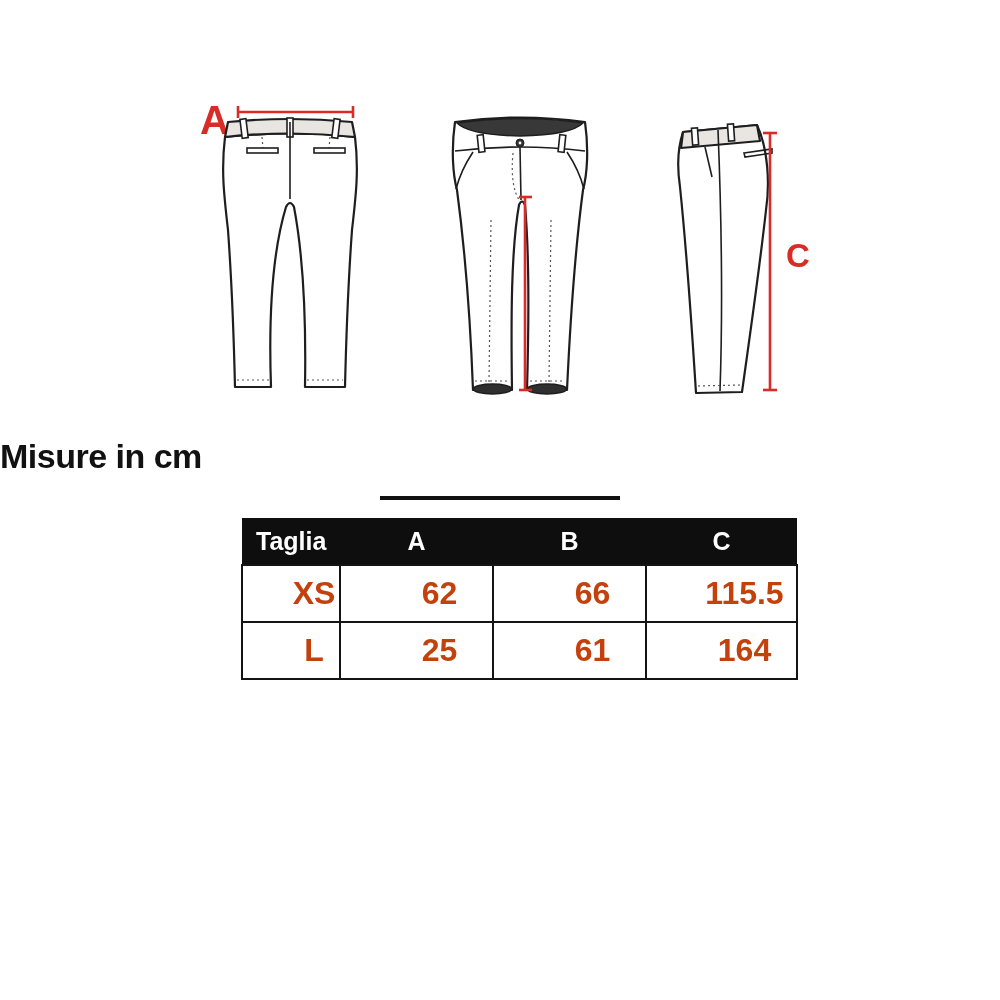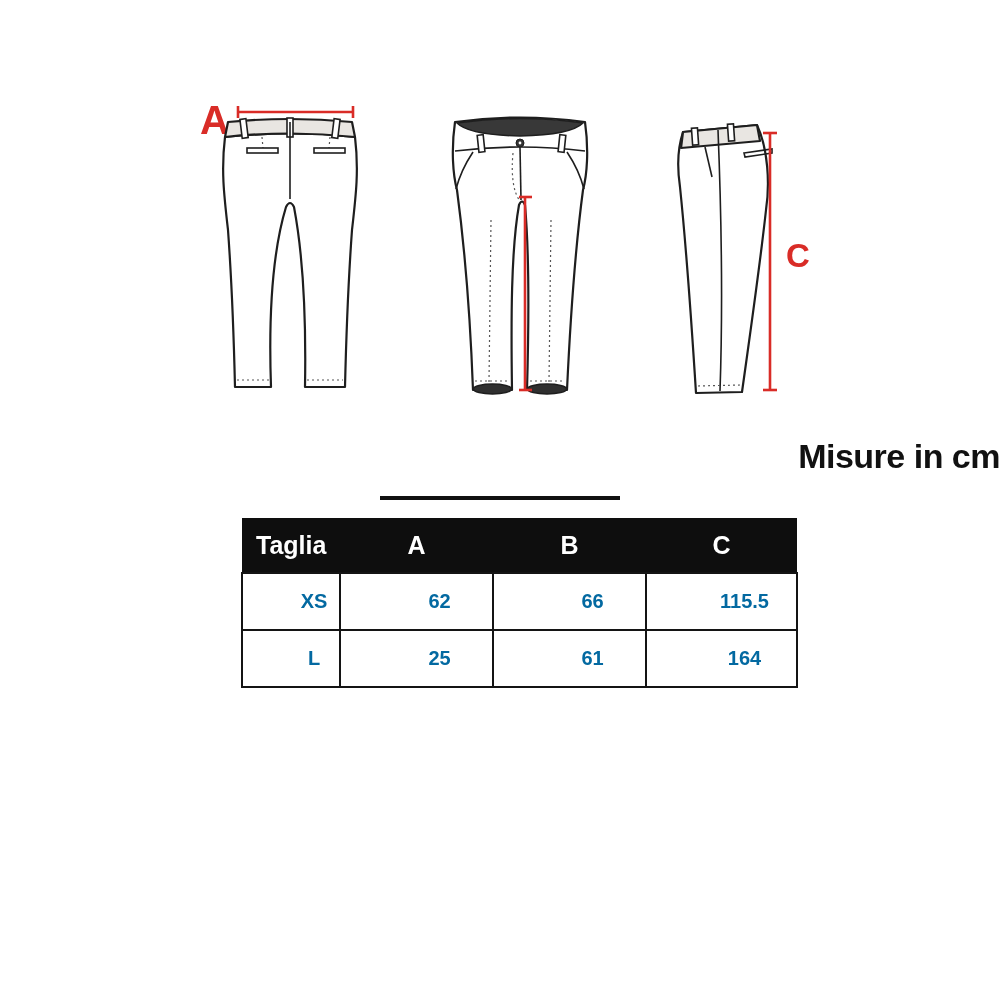--- a/index.html
+++ b/index.html
@@ -12,45 +12,45 @@
   .abs { position:absolute; }
   .measure-label {
     position:absolute; color:#d92c27; font-weight:800; line-height:1;
     letter-spacing:0;
   }
   .label-a { left:200px; top:100px; font-size:40px; }
   .label-b { left:543px; top:238px; font-size:37px; }
   .label-c { left:786px; top:239px; font-size:33px; }
   .page-title {
     position:absolute; left:0; top:437px; width:1000px;
-    text-align:right; font-size:34px; font-weight:800; color:#111;
+    text-align:left; font-size:34px; font-weight:800; color:#111;
     letter-spacing:-0.5px;
   }
   .title-underline {
     position:absolute; left:380px; top:496px; width:240px; height:4px;
     background:#111;
   }
   table.size-table {
     position:absolute; left:241px; top:518px; width:555px;
     border-collapse:collapse; table-layout:fixed;
   }
   table.size-table col.c-taglia { width:98px; }
   table.size-table col.c-a { width:153px; }
   table.size-table col.c-b { width:153px; }
   table.size-table col.c-c { width:151px; }
   table.size-table thead th {
-    height:55px; background:#0e0e0e; color:#ffffff;
+    height:47px; background:#0e0e0e; color:#ffffff;
     font-size:25px; font-weight:700; text-align:center; border:none;
   }
   table.size-table thead th.taglia {
     text-align:left; padding-left:14px;
   }
   table.size-table tbody td {
     height:57px; border:2px solid #141414; background:#ffffff;
-    color:#0369a1; font-size:20px; font-weight:700; text-align:center;
+    color:#c2410c; font-size:32px; font-weight:700; text-align:center;
     vertical-align:middle;
     padding-left:46px;
   }
   svg .outline { fill:#ffffff; stroke:#1e1e1e; stroke-width:2.2; stroke-linejoin:round; }
   svg .thin    { fill:none; stroke:#1e1e1e; stroke-width:1.6; }
   svg .dotted  { fill:none; stroke:#555; stroke-width:1.2; stroke-dasharray:2,3; }
   svg .band    { fill:#e9e6e2; stroke:#1e1e1e; stroke-width:2.2; stroke-linejoin:round; }
   svg .loop    { fill:#ffffff; stroke:#1e1e1e; stroke-width:1.6; }
   svg .darkfill{ fill:#383838; stroke:#1e1e1e; stroke-width:1.5; }
   svg .redline { stroke:#d92c27; stroke-width:2.6; fill:none; }

